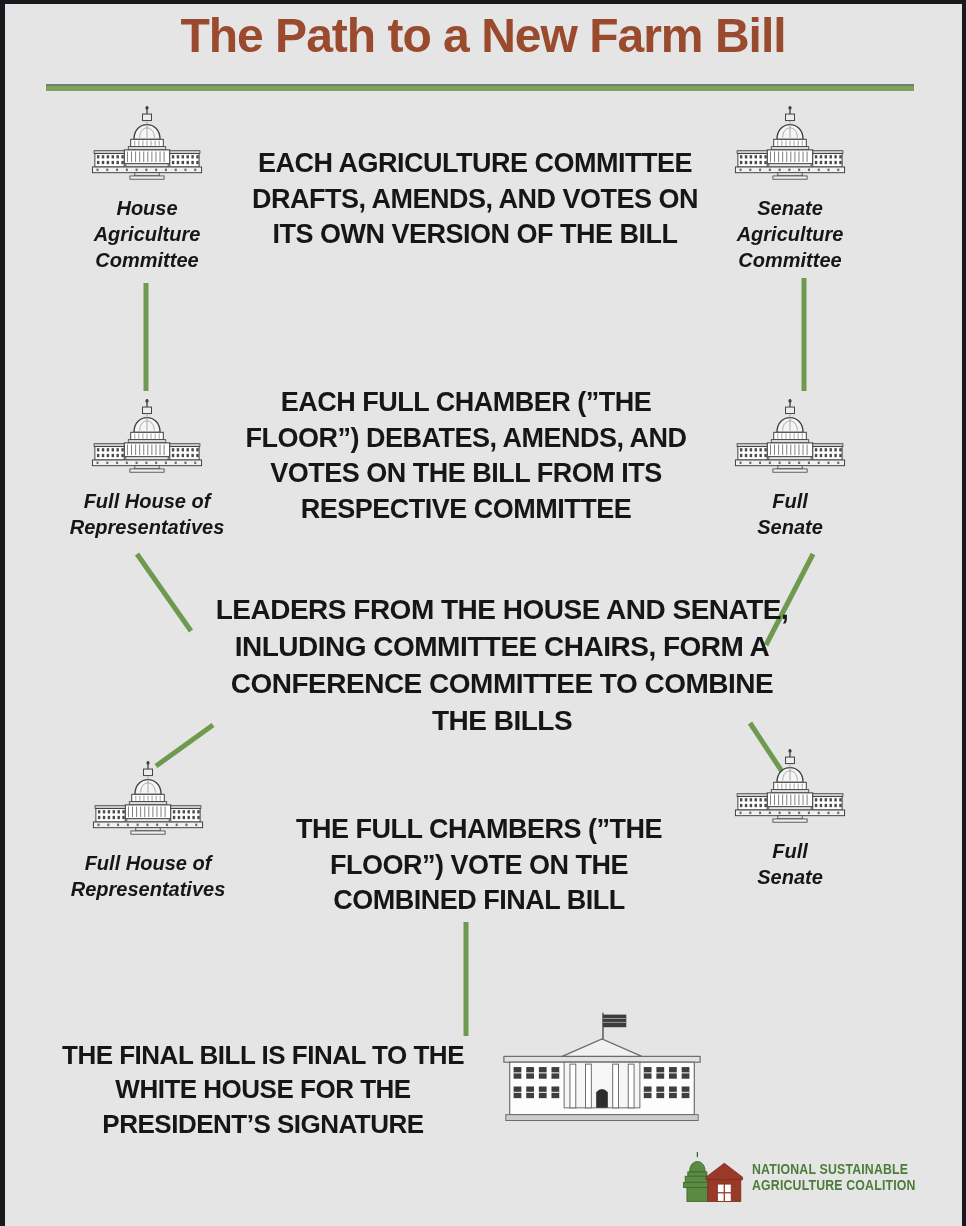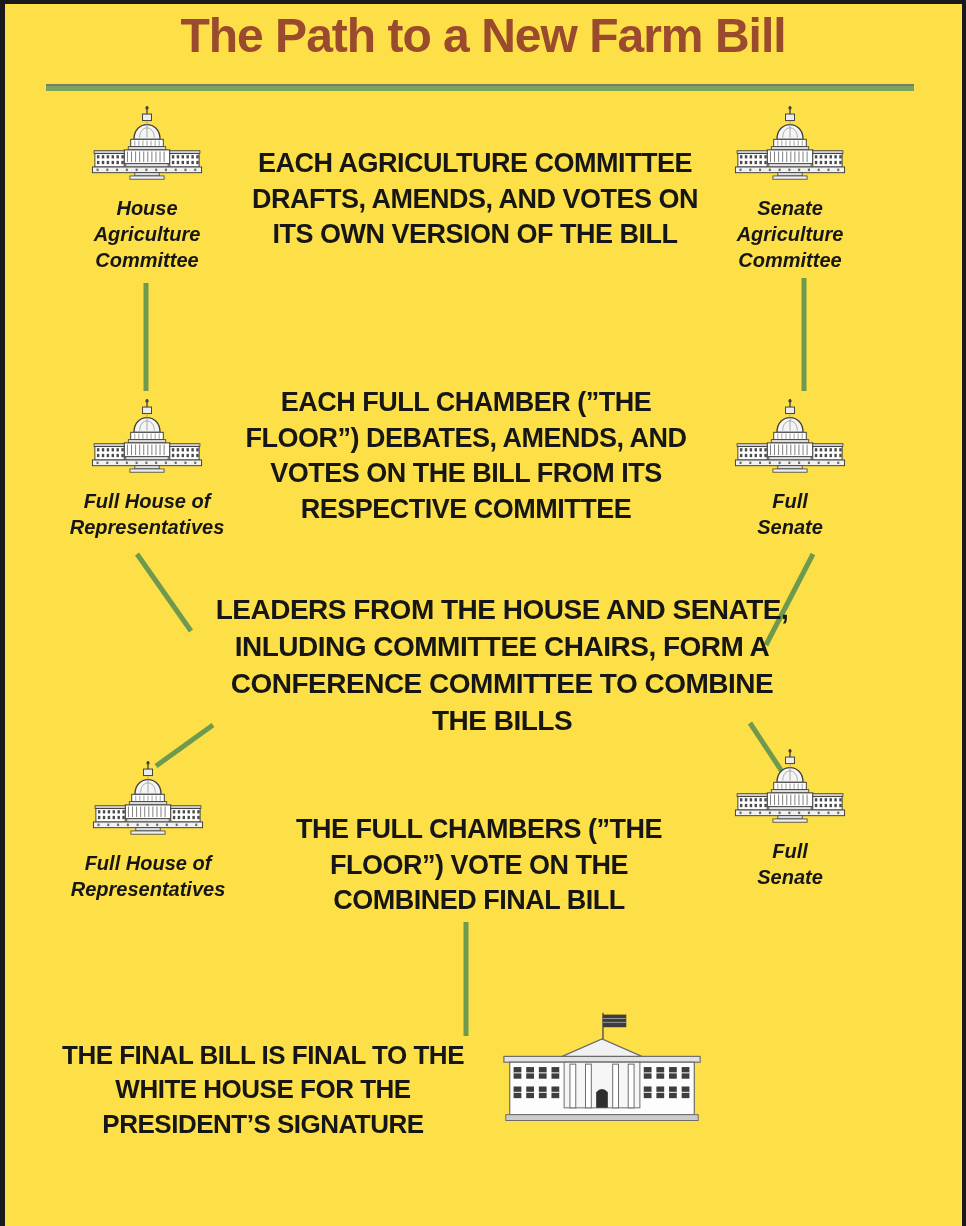--- a/index.html
+++ b/index.html
@@ -1,17 +1,17 @@
 <!DOCTYPE html>
 <html><head>
 <meta charset="utf-8">
 <style>
   html,body{margin:0;padding:0;background:#ffffff;}
   .page{
-    position:relative;width:966px;height:1226px;background:#fde047;overflow:hidden;
+    position:relative;width:966px;height:1226px;background:#e5e5e5;overflow:hidden;
     font-family:"Liberation Sans","DejaVu Sans",sans-serif;color:#1c1c1c;
   }
   
   .edge{position:absolute;background:#17191d;}
   .edge-top{left:0;top:0;width:966px;height:4px;}
   .edge-left{left:0;top:0;width:5px;height:1226px;}
   .edge-right{right:0;top:0;width:4px;height:1226px;}
 
   .title{
     position:absolute;left:0;top:8px;width:966px;margin:0;text-align:center;
@@ -285,14 +285,21 @@
 Senate</div>
   </div>
 
   <div class="step-text step-5">THE FINAL BILL IS FINAL TO THE
 WHITE HOUSE FOR THE
 PRESIDENT’S SIGNATURE</div>
   <svg class="whitehouse" width="204" height="118">
       <use href="#sym-whitehouse"></use>
     </svg>
 
+  <div class="logo">
+    <svg width="66" height="56">
+        <use href="#sym-logo"></use>
+      </svg>
+    <div class="logo-text">NATIONAL SUSTAINABLE
+AGRICULTURE COALITION</div>
+  </div>
 
 </div>
 
 </body></html>

